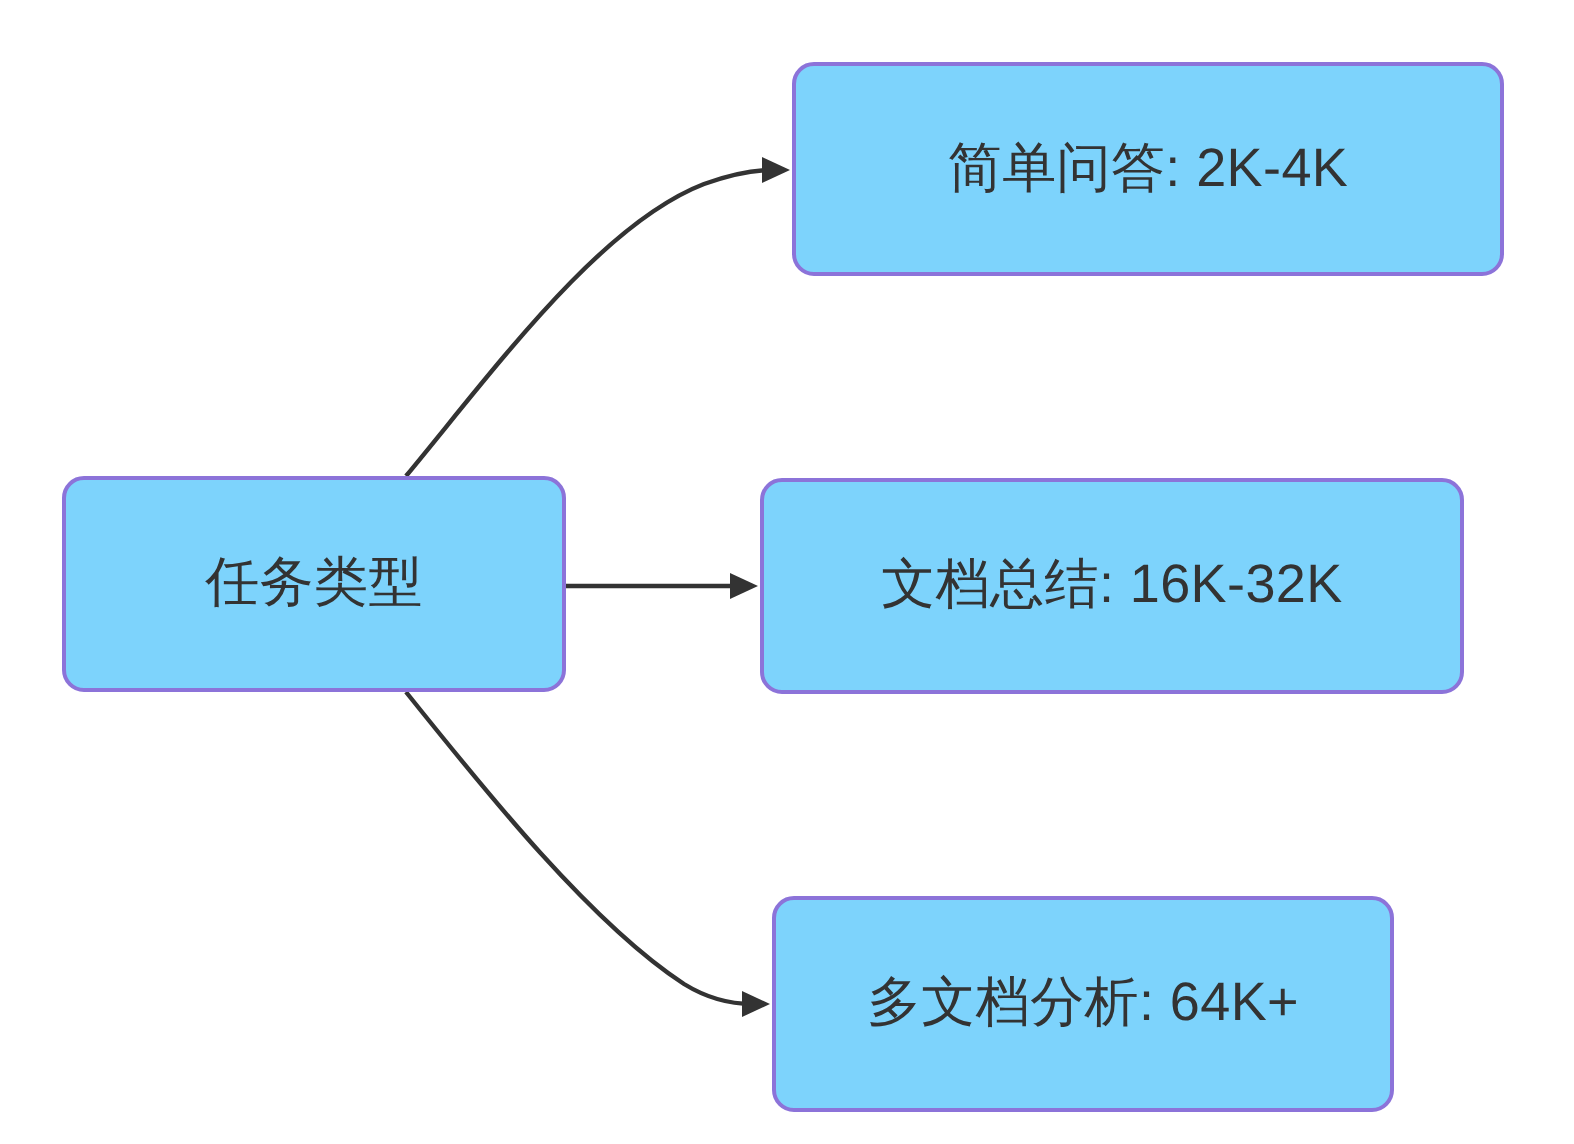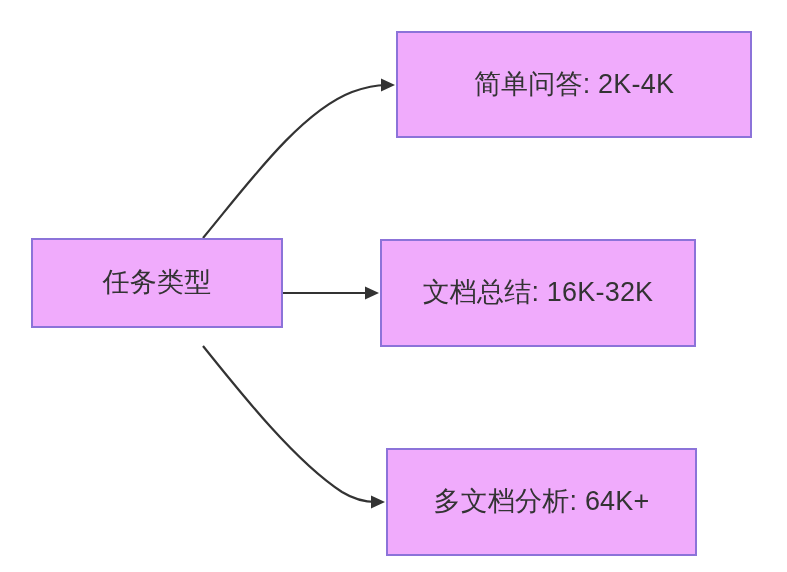--- a/index.html
+++ b/index.html
@@ -22,40 +22,40 @@
     position: absolute;
     left: 0;
     top: 0;
     width: 787px;
     height: 572px;
     pointer-events: none;
   }
   .node {
     position: absolute;
     box-sizing: border-box;
-    background: #f0abfc;
+    background: #7dd3fc;
     border: 2px solid #8c73d9;
-    border-radius: 0;
+    border-radius: 11px;
     display: flex;
     align-items: center;
     justify-content: center;
     z-index: 2;
   }
   .node-label {
     color: #333333;
     font-size: 27px;
     line-height: 1.25;
     letter-spacing: 0.2px;
     white-space: nowrap;
     text-align: center;
   }
   
-  #node-root      { left: 31px;  top: 238px; width: 252px; height: 90px; }
+  #node-root      { left: 31px;  top: 238px; width: 252px; height: 108px; }
   #node-simple-qa { left: 396px; top: 31px;  width: 356px; height: 107px; }
-  #node-doc-sum   { left: 380px; top: 239px; width: 316px; height: 108px; }
+  #node-doc-sum   { left: 380px; top: 239px; width: 352px; height: 108px; }
   #node-multi-doc { left: 386px; top: 448px; width: 311px; height: 108px; }
   .edge-path {
     fill: none;
     stroke: #333333;
     stroke-width: 2.2px;
   }
   .edge-arrow {
     fill: #333333;
     stroke: none;
   }

